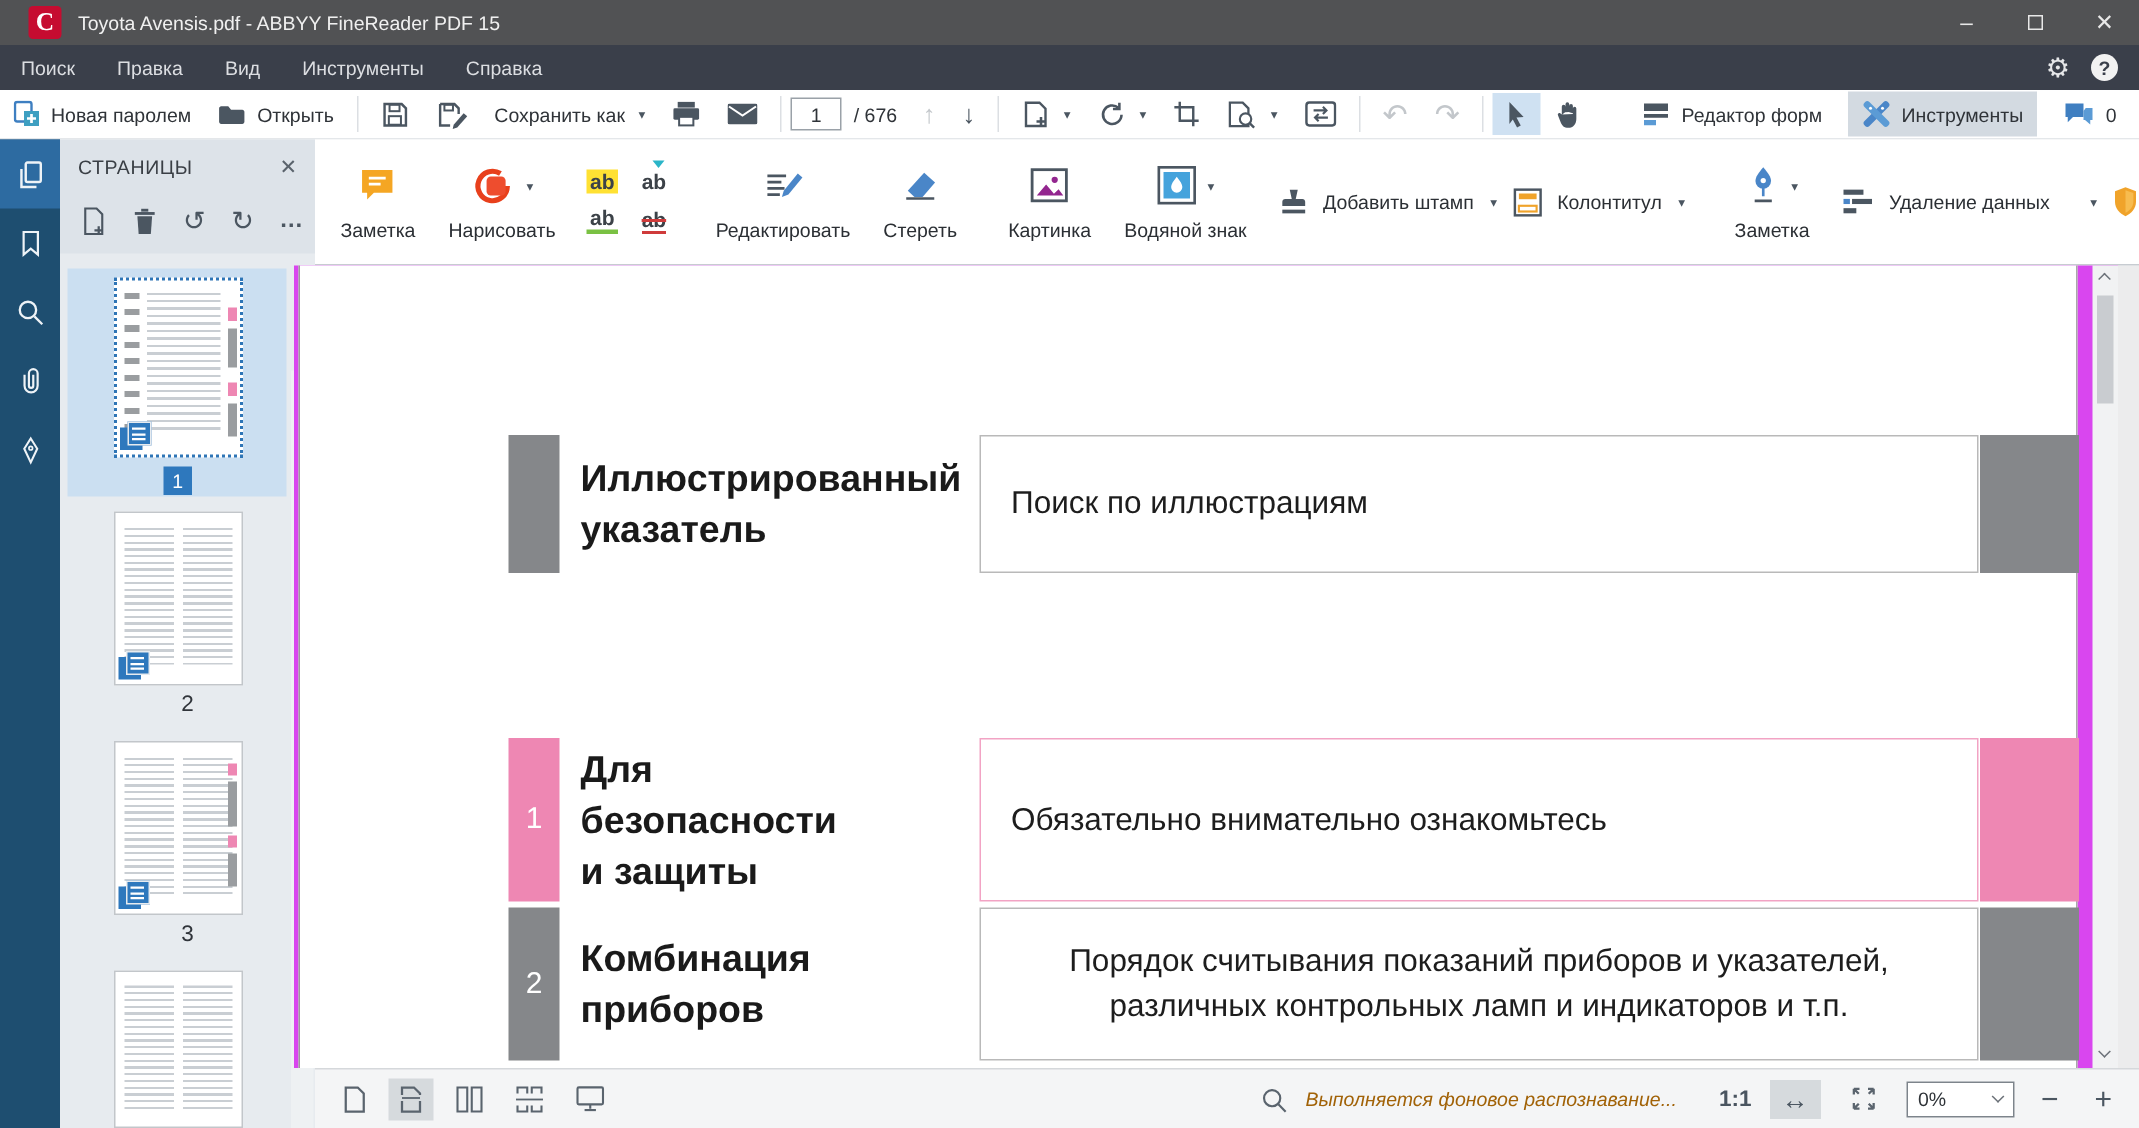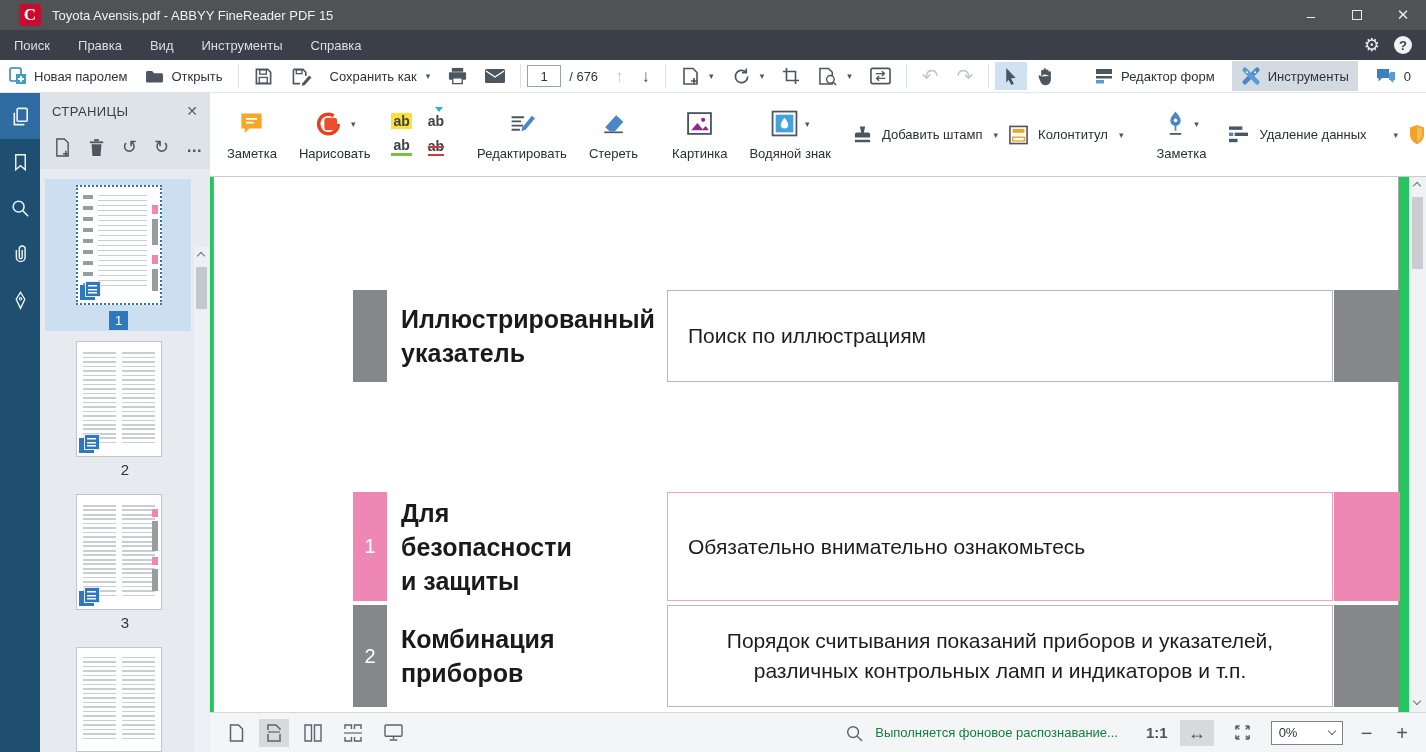--- a/index.html
+++ b/index.html
@@ -92,21 +92,21 @@
   .rrow { display:flex; align-items:center; gap:9px; font-size:13px; color:#2b2f34; white-space:nowrap; }
   .abgrid { display:grid; grid-template-columns:auto auto; gap:8px 16px; padding:0 10px; align-items:center; }
   .ab { font-size:14px; font-weight:bold; color:#3c4248; line-height:1.15;text-align:center; }
   .ab-hl { background:#ffe133; padding:0 2px; }
   .ab-ins { position:relative; }
   .ab-ins::before { content:""; position:absolute; left:7px; top:-6px; border:4px solid transparent; border-top:5px solid #2ab5c8; }
   .ab-ul { border-bottom:3px solid #7ac143; }
   .ab-st { text-decoration:line-through; text-decoration-color:#cf3b3b; text-decoration-thickness:2px; border-bottom:2px solid #cf3b3b; }
 
   
-  .docarea { position:absolute; left:210px; top:177px; width:1216px; height:535px; background:#22c55e; }
+  .docarea { position:absolute; left:196px; top:177px; width:1216px; height:535px; background:#d946ef; }
   .docpage { position:absolute; left:3px; top:0; width:1186px; height:535px; background:#fff;
     border-left:1px solid #9b9b9b; border-right:1px solid #a8a8a8; }
   .docrow { position:absolute; left:0; width:1186px; }
   .tabL { position:absolute; left:139px; width:34px; height:100%; color:#fff; font-size:20px;
     display:flex; align-items:center; justify-content:center; }
   .tabR { position:absolute; left:1120px; width:66px; height:100%; }
   .rowtitle { position:absolute; left:187px; top:0; width:260px; font-weight:bold; font-size:25px;
     line-height:34px; color:#1a1a1a; white-space:pre-line; display:flex; flex-direction:column; justify-content:center; height:100%; }
   .rowbox { position:absolute; left:453px; width:666px; height:100%; display:flex; align-items:center;
     padding:0 20px; font-size:21px; line-height:30px; color:#1d1d1d;text-align:center; }
@@ -114,21 +114,21 @@
   .box-pink { border:1px solid #f2a3c4; }
   .dscroll { position:absolute; right:0; top:0; width:17px; height:535px; background:#f1f2f3; }
   .dthumb { position:absolute; left:3px; top:20px; width:11px; height:72px; background:#c9ccd0; }
 
   
   .statusbar { position:absolute; left:210px; top:712px; width:1216px; height:40px; background:#f4f5f6;
     border-top:1px solid #d5d8db; display:flex; align-items:center; padding:0 12px; }
   .vmode { display:flex; align-items:center; justify-content:center; padding:5px 7px; }
   .vsel { background:#d6dadd; }
   .sright { margin-left:auto; display:flex; align-items:center; gap:12px; }
-  .stext { font-size:13px; color:#15803d; }
+  .stext { font-size:13px; color:#a16207;font-style:italic; }
   .ratio { font-size:15px; font-weight:bold; color:#4a5560; }
   .fitbtn { padding:4px 8px; display:flex; align-items:center; }
   .zoombox { width:72px; height:24px; background:#fff; border:1px solid #7d848b; display:flex;
     align-items:center; padding:0 7px; font-size:13px; color:#2f3338; }
   .zoombox .chev { margin-left:auto; }
   .pm { font-size:20px; color:#4b5661; padding:0 6px; line-height:1; }
   svg { display:block; }
 </style>
 </head>
 <body>

